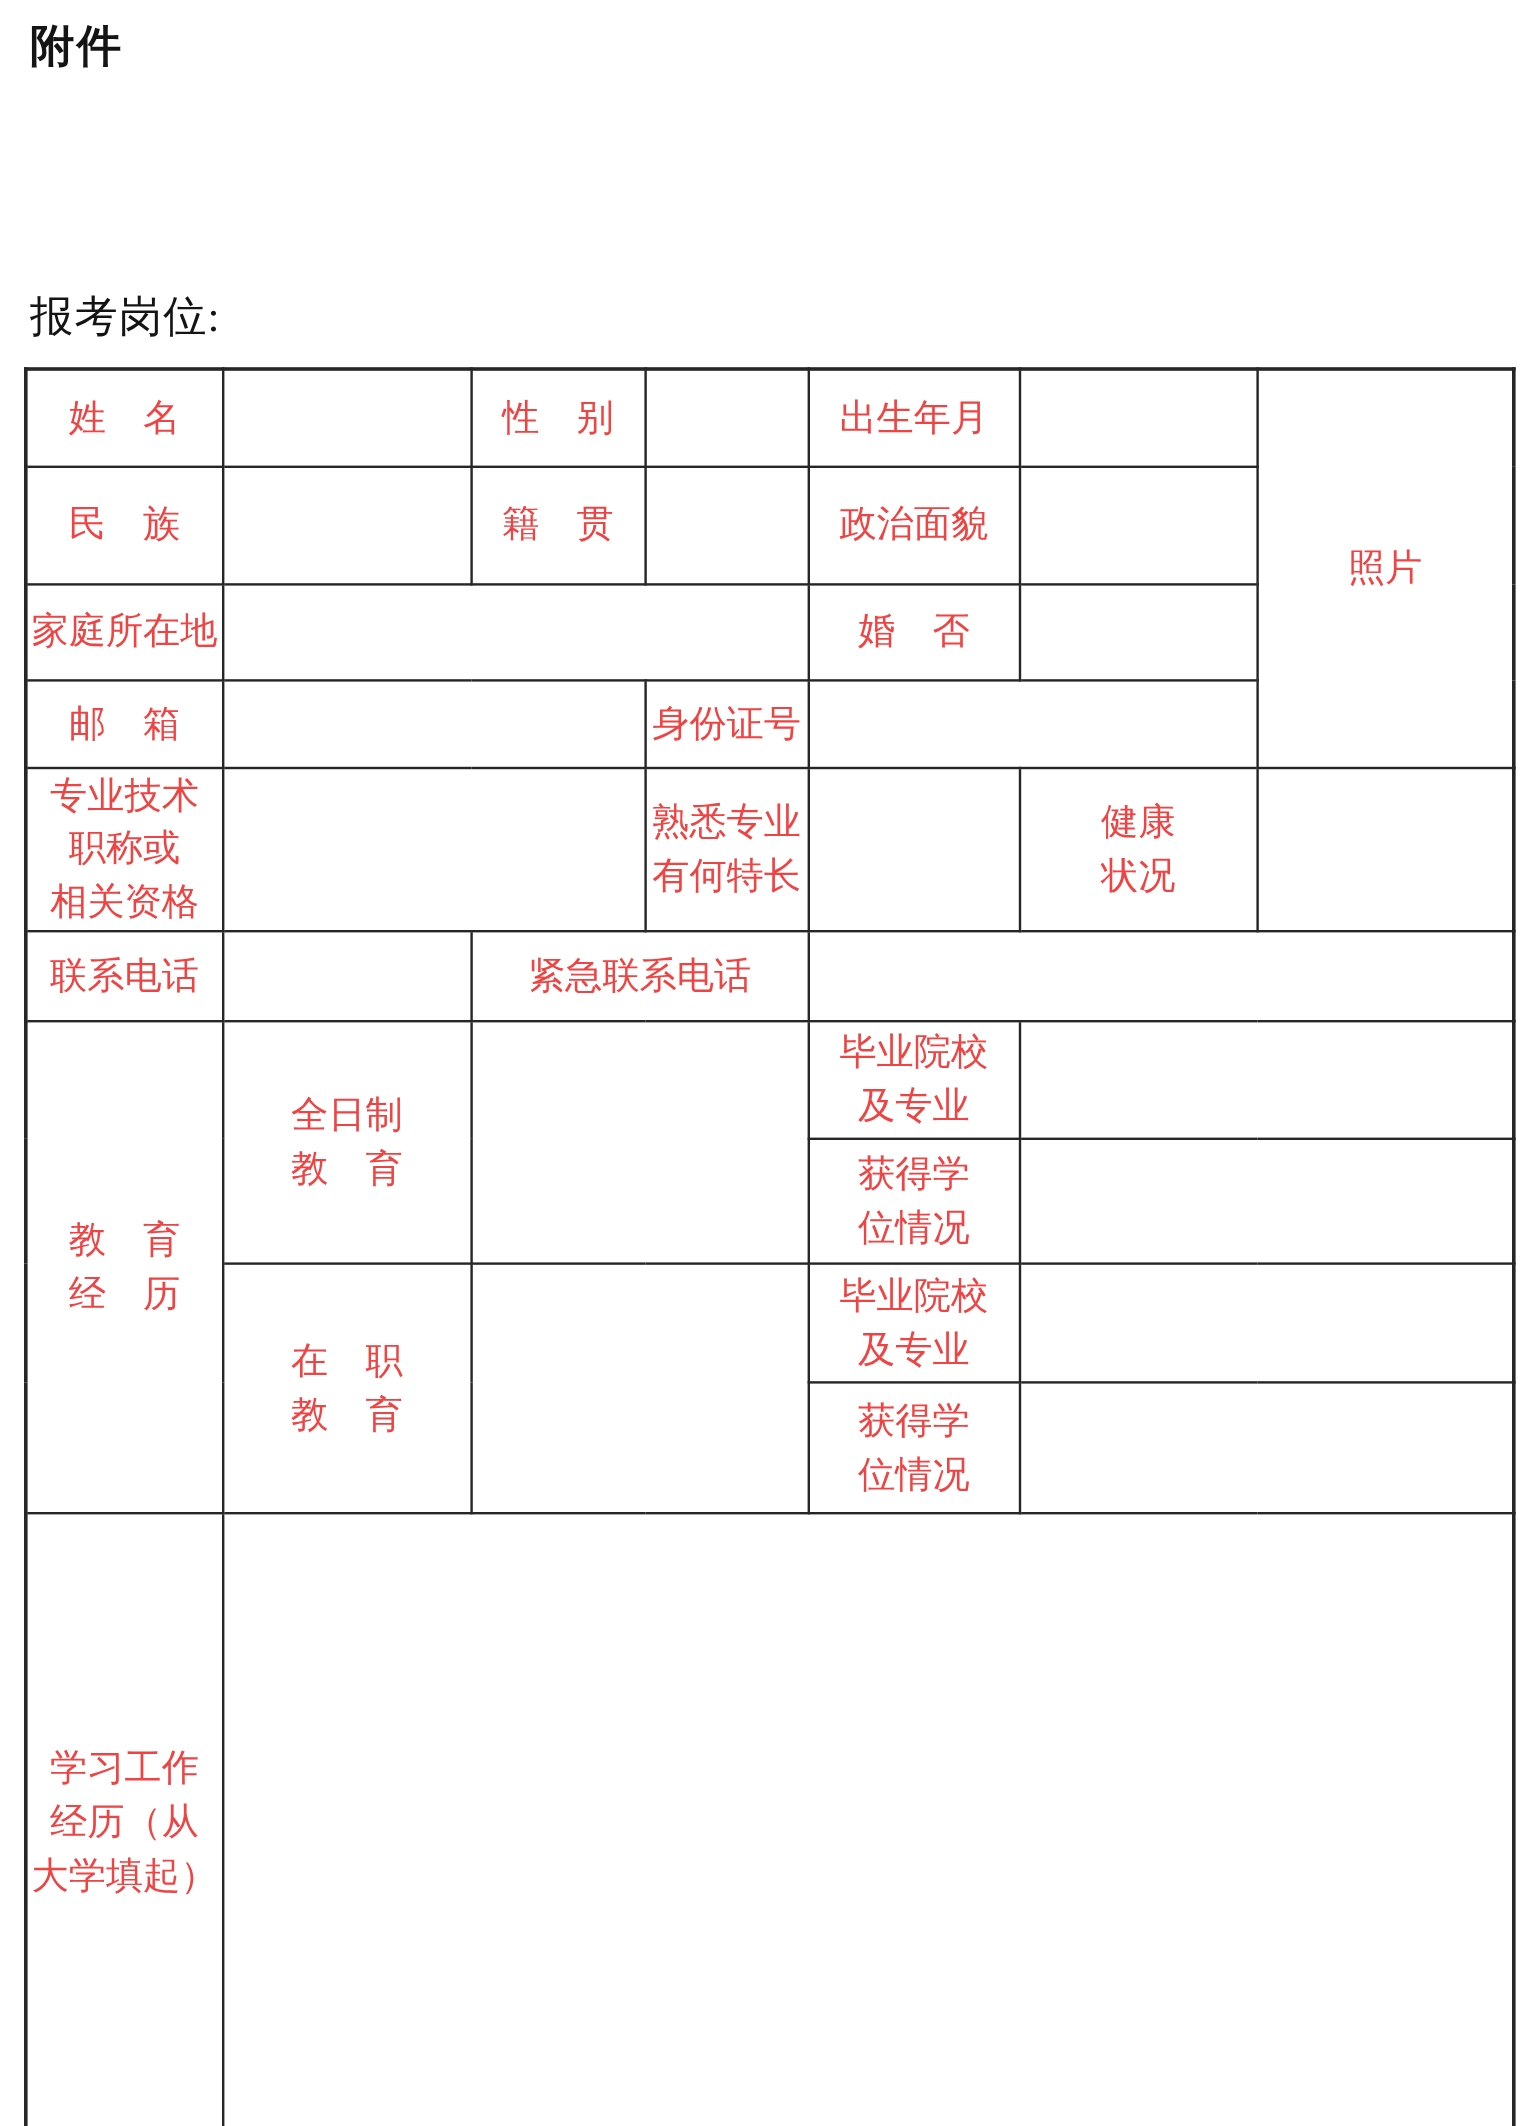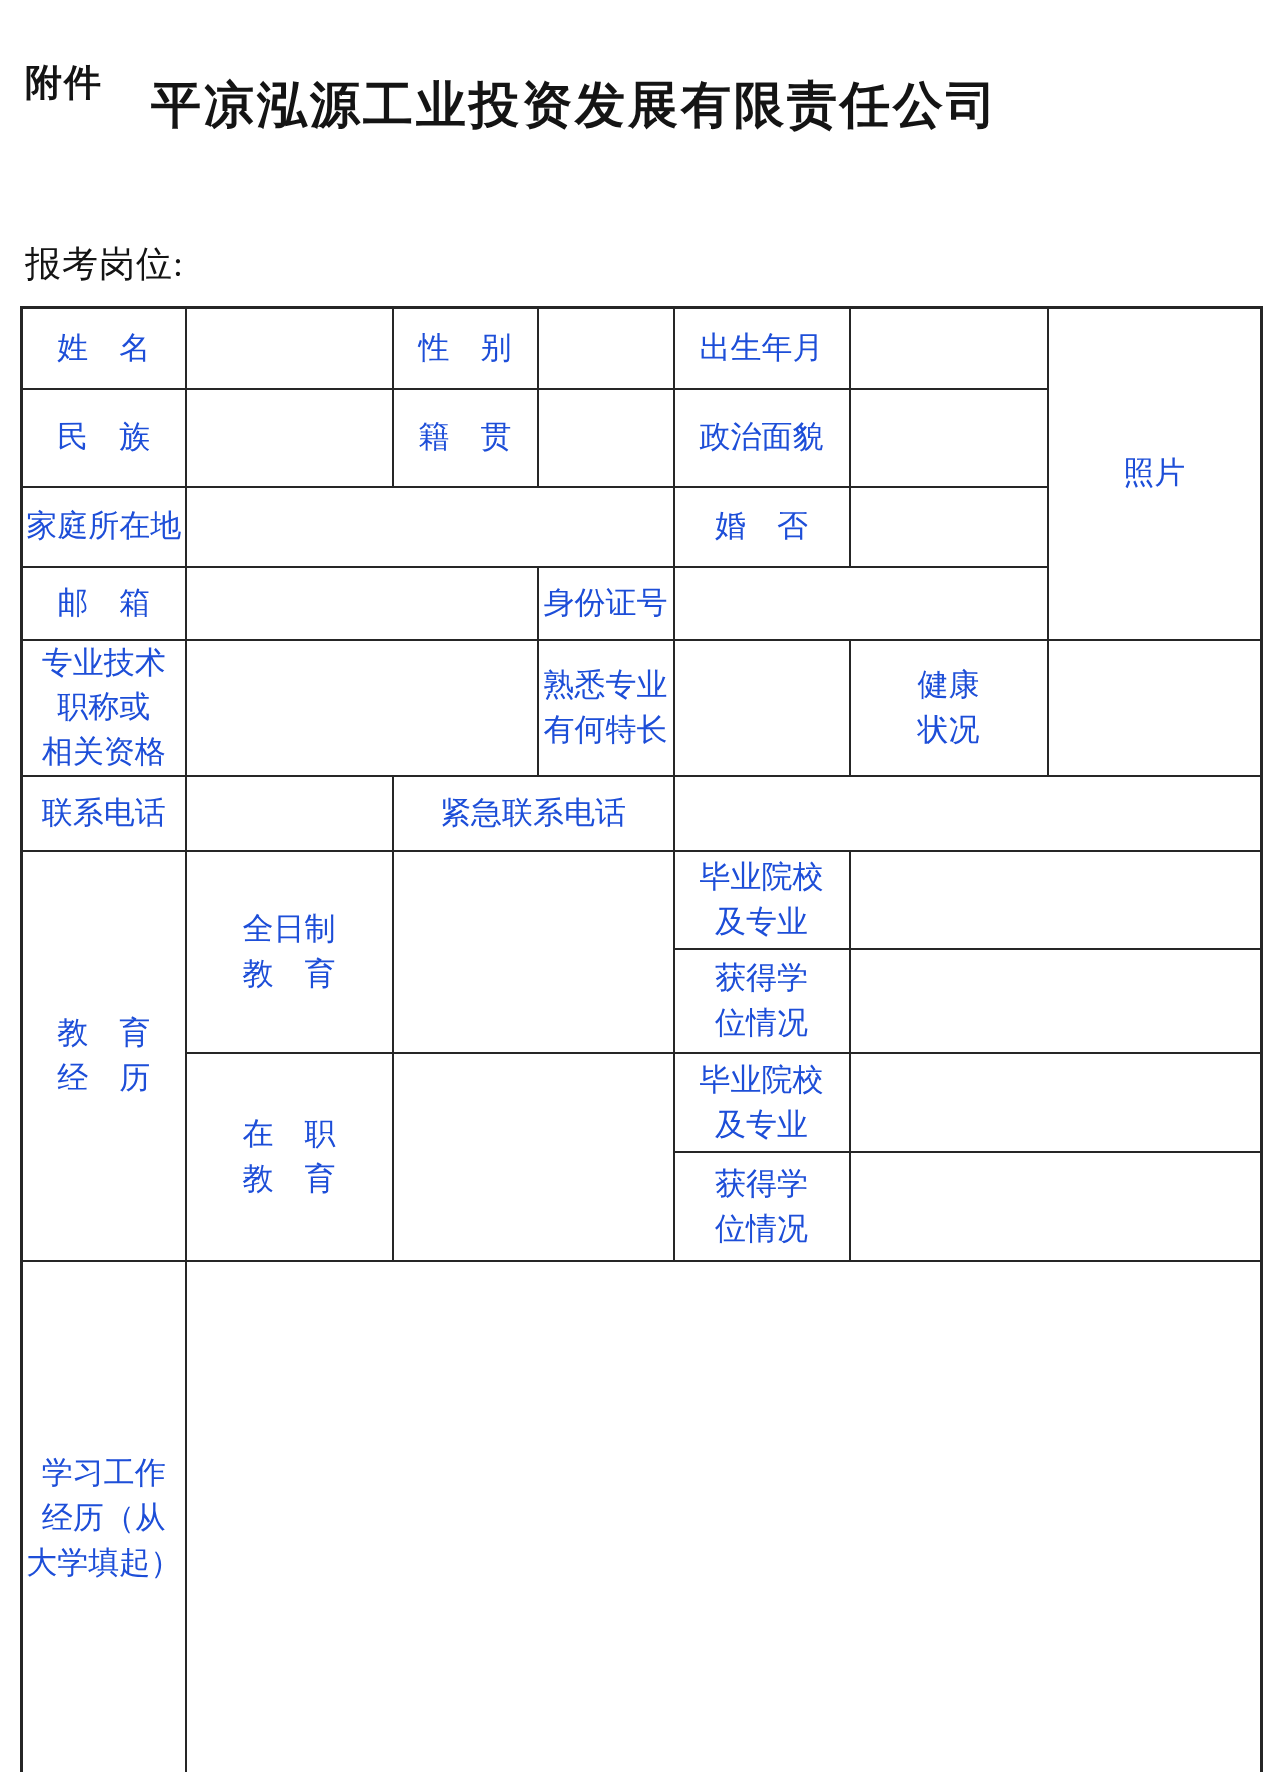--- a/index.html
+++ b/index.html
@@ -15,21 +15,20 @@
     color: #141414;
   }
   .attachment {
     position: absolute;
     left: 25px;
     top: 14px;
     font-family: "Liberation Sans", "DejaVu Sans", sans-serif;
     font-weight: bold;
     font-size: 37px;
     letter-spacing: 2px;
-    margin-top: 44px;
   }
   .title-block {
     position: absolute;
     left: 0;
     top: 72px;
     width: 1150px;
     text-align: center;
     font-weight: bold;
     font-size: 50px;
     line-height: 67px;
@@ -52,37 +51,36 @@
     border: 3px solid #262626;
   }
   table.form td {
     border: 2px solid #262626;
     padding: 0;
     text-align: center;
     vertical-align: middle;
     font-size: 31px;
     line-height: 1.45;
     white-space: pre-line;
-    color: #1d4ed8;
+    color: #ef4444;
     overflow: hidden;
   }
   td.tight {
     line-height: 1.24;
   }
   td.spread {
     line-height: 1.62;
   }
 </style>
 </head>
 <body>
 
 <div class="attachment">附件</div>
 
 <div class="title-block">
-  <div>平凉泓源工业投资发展有限责任公司</div>
 </div>
 
 <div class="position-line">报考岗位:</div>
 
 <table class="form">
   <colgroup>
     <col style="width:164px">
     <col style="width:207px">
     <col style="width:145px">
     <col style="width:136px">

